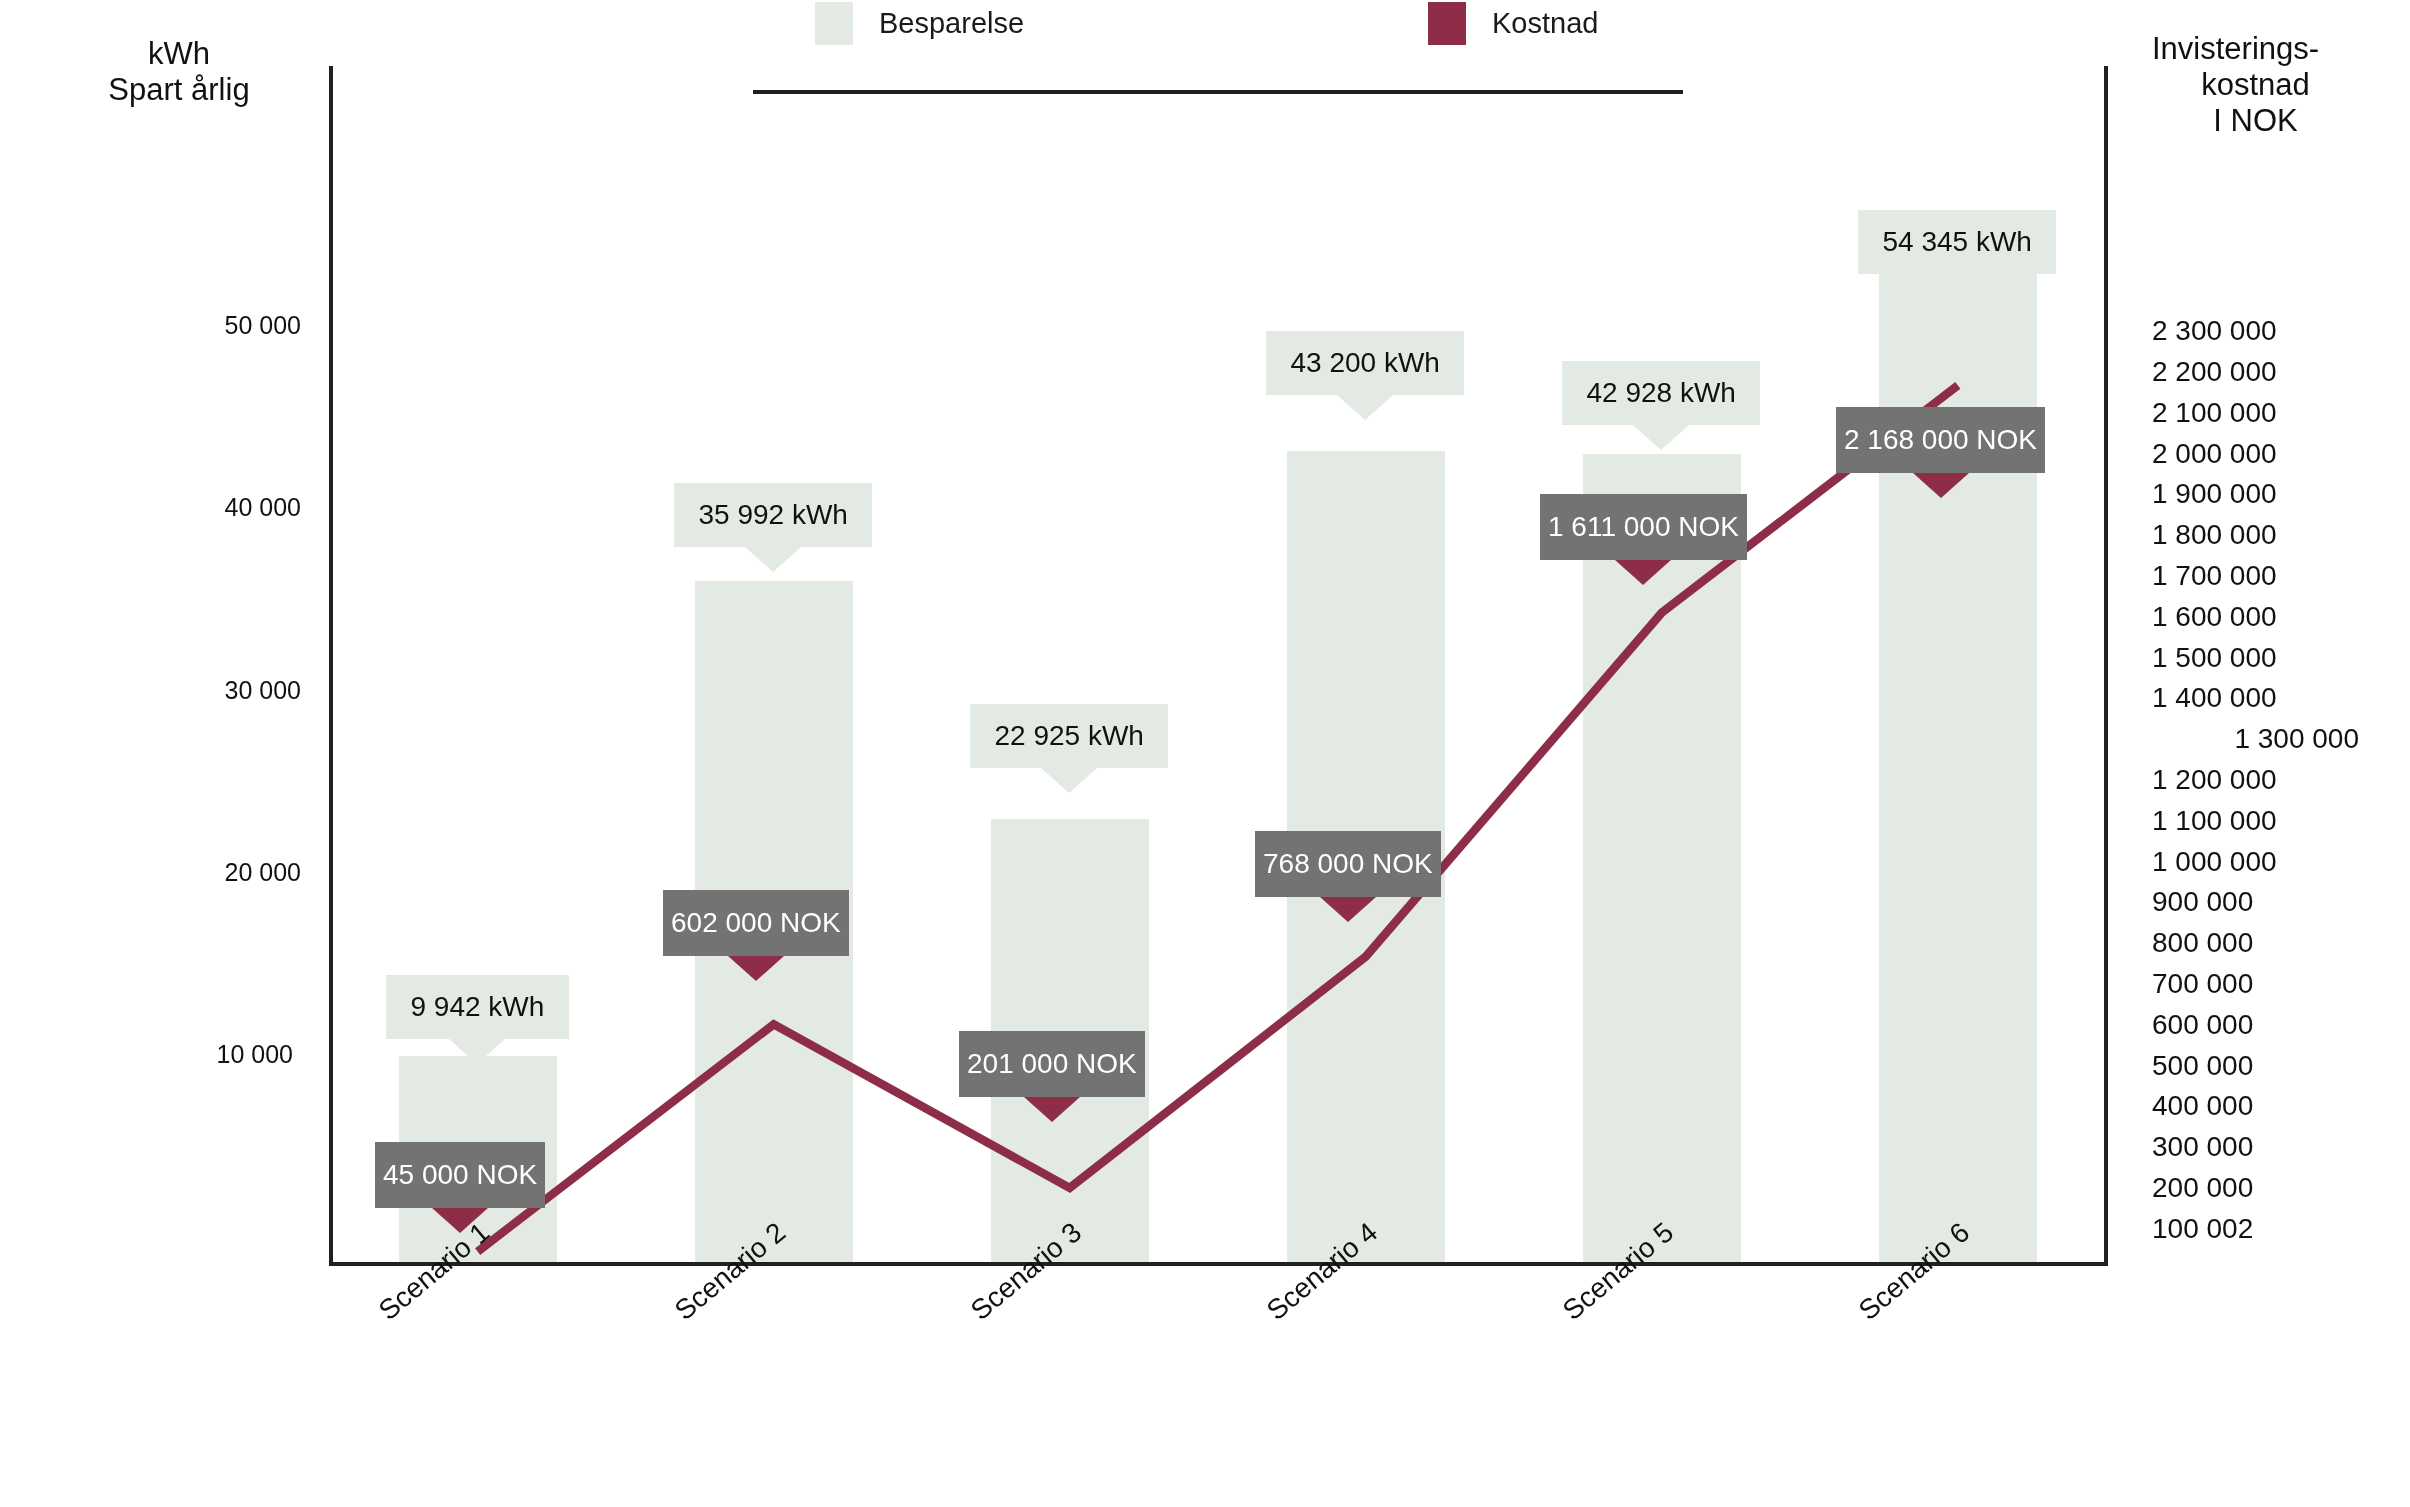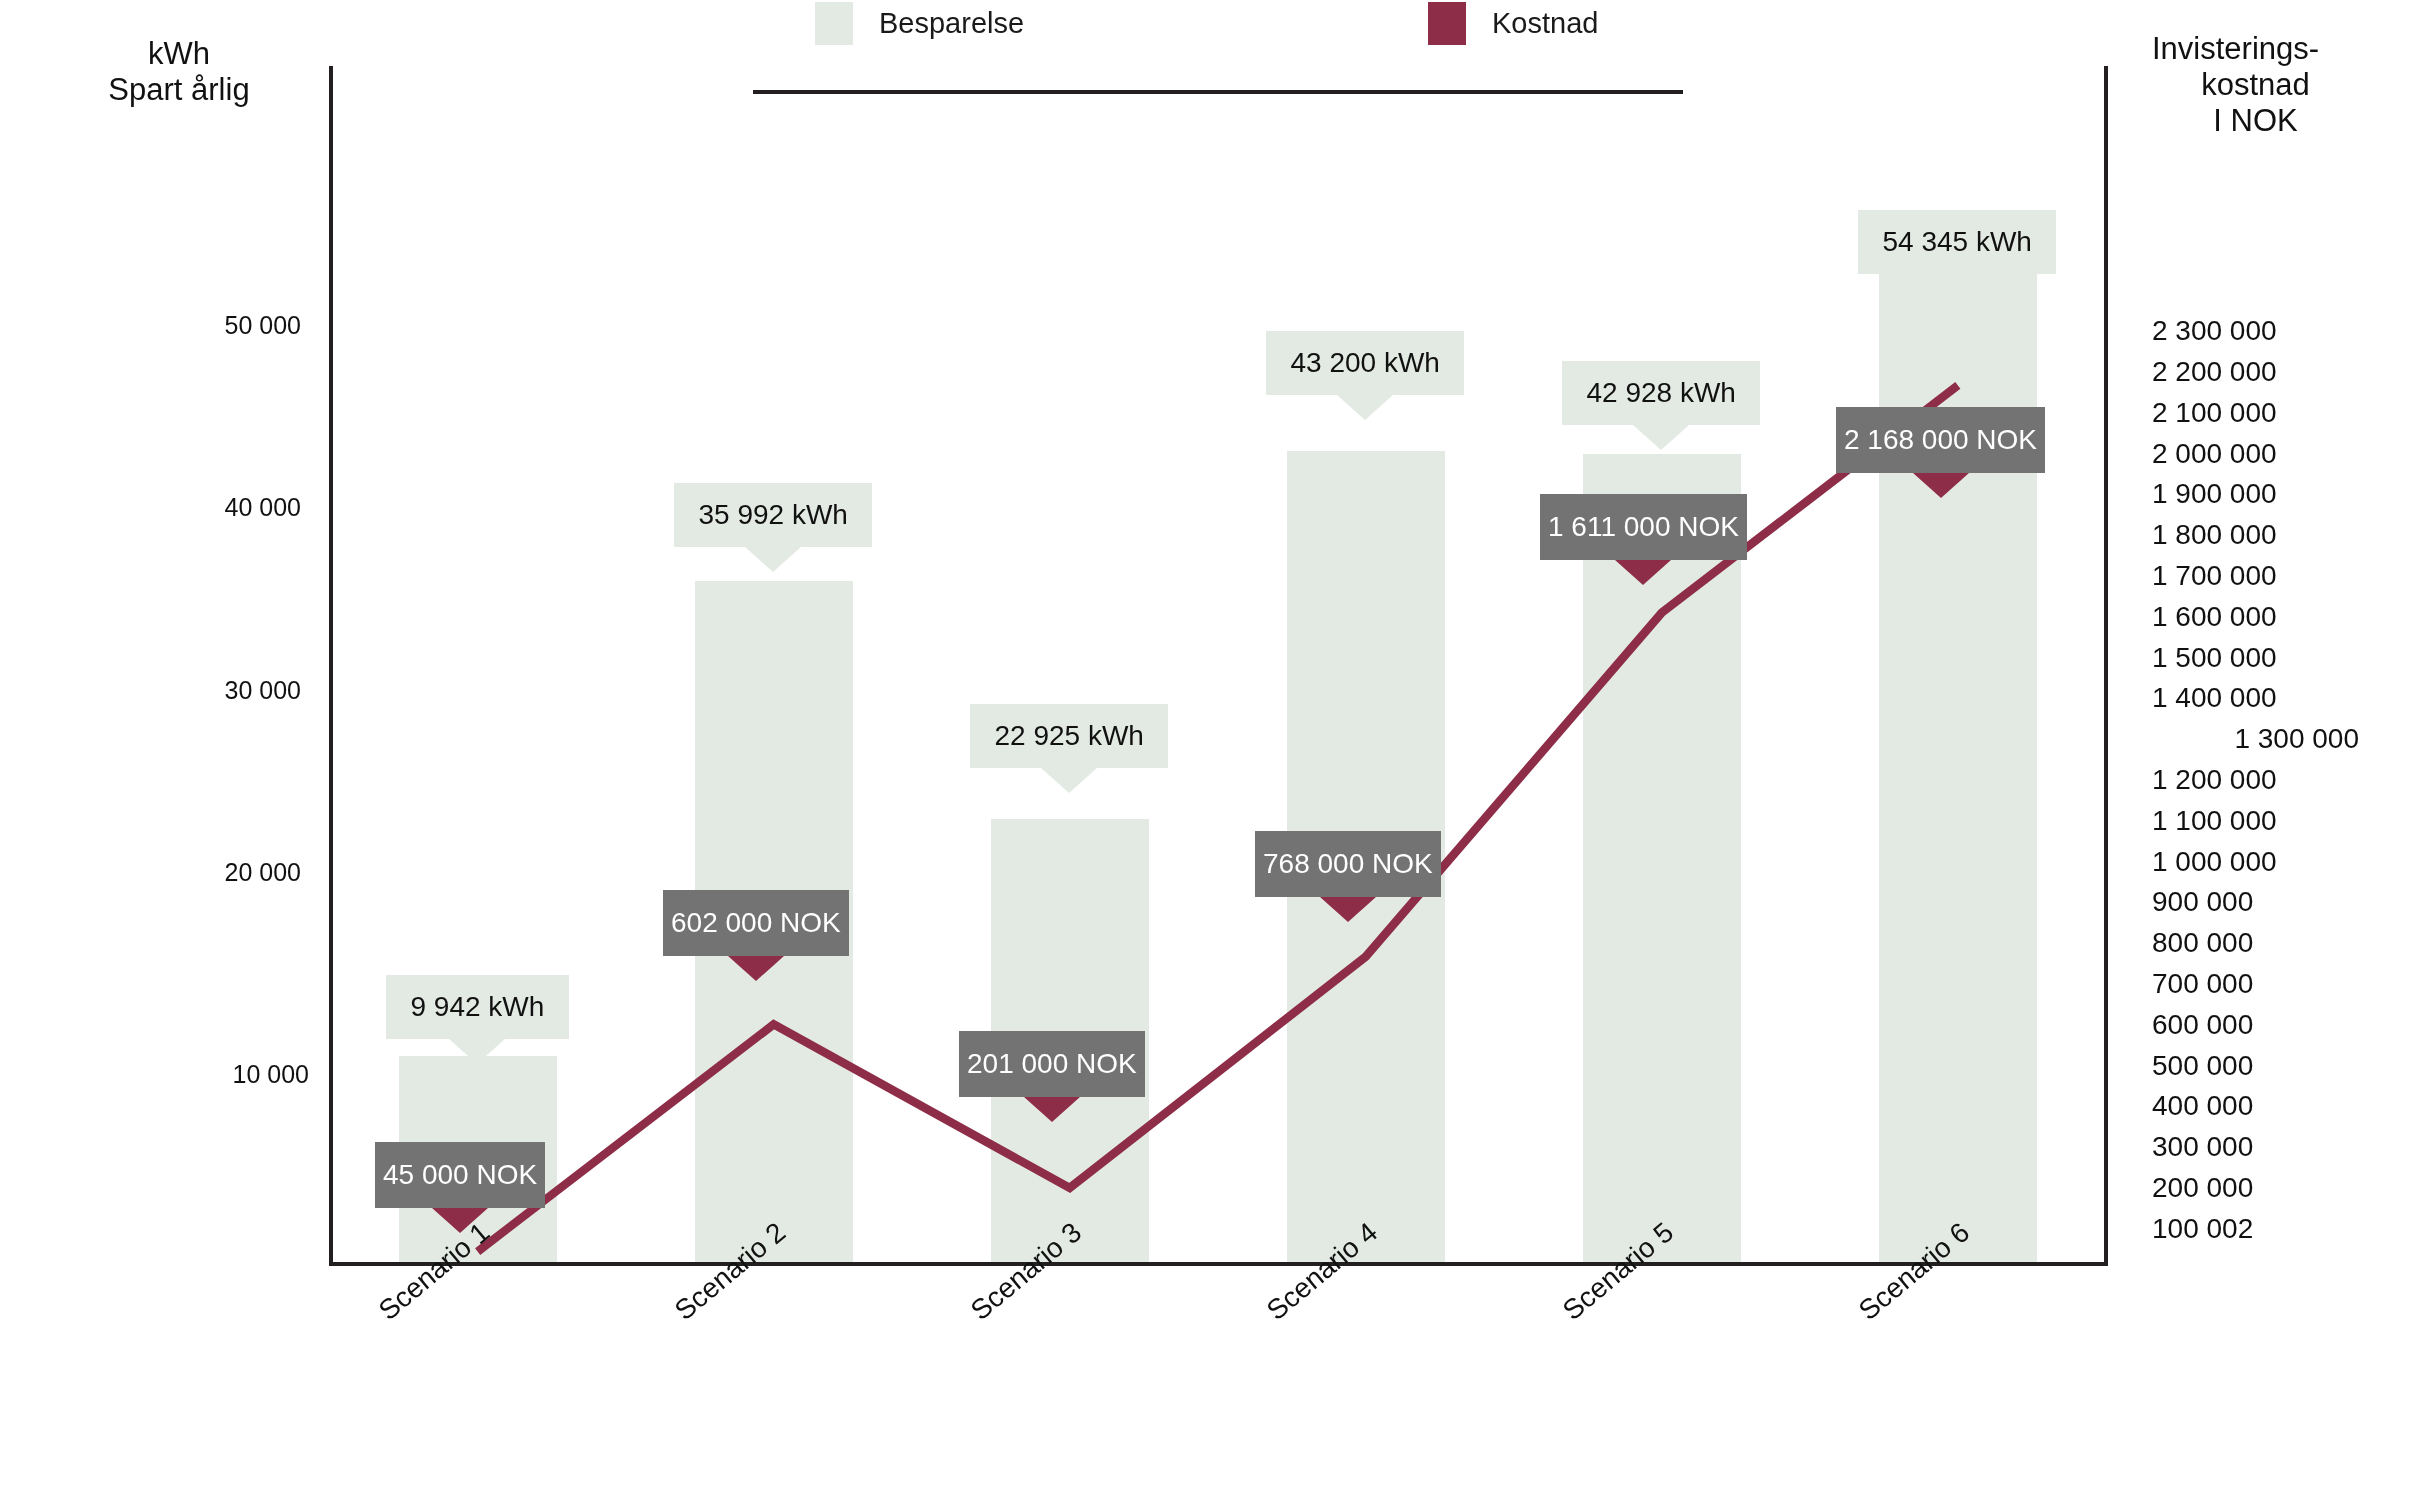--- a/index.html
+++ b/index.html
@@ -76,21 +76,21 @@
 <div id="y-axis-line"></div>
 <div id="right-axis-line"></div>
 <div id="x-axis-line"></div>
 <div id="top-rule"></div>
 
 <div id="left-ticks">
     <div class="ytick" style="left: 113px; top: 311px;">50 000</div>
     <div class="ytick" style="left: 113px; top: 493px;">40 000</div>
     <div class="ytick" style="left: 113px; top: 676px;">30 000</div>
     <div class="ytick" style="left: 113px; top: 858px;">20 000</div>
-    <div class="ytick" style="left: 121px; top: 1040px; margin-top: 20px;">10 000</div>
+    <div class="ytick" style="left: 105px; top: 1040px;">10 000</div>
   </div>
 <div id="right-ticks">
     <div class="rtick" style="top: 317px;">2 300 000</div>
     <div class="rtick" style="top: 358px;">2 200 000</div>
     <div class="rtick" style="top: 399px;">2 100 000</div>
     <div class="rtick" style="top: 440px;">2 000 000</div>
     <div class="rtick" style="top: 480px;">1 900 000</div>
     <div class="rtick" style="top: 521px;">1 800 000</div>
     <div class="rtick" style="top: 562px;">1 700 000</div>
     <div class="rtick" style="top: 603px;">1 600 000</div>

